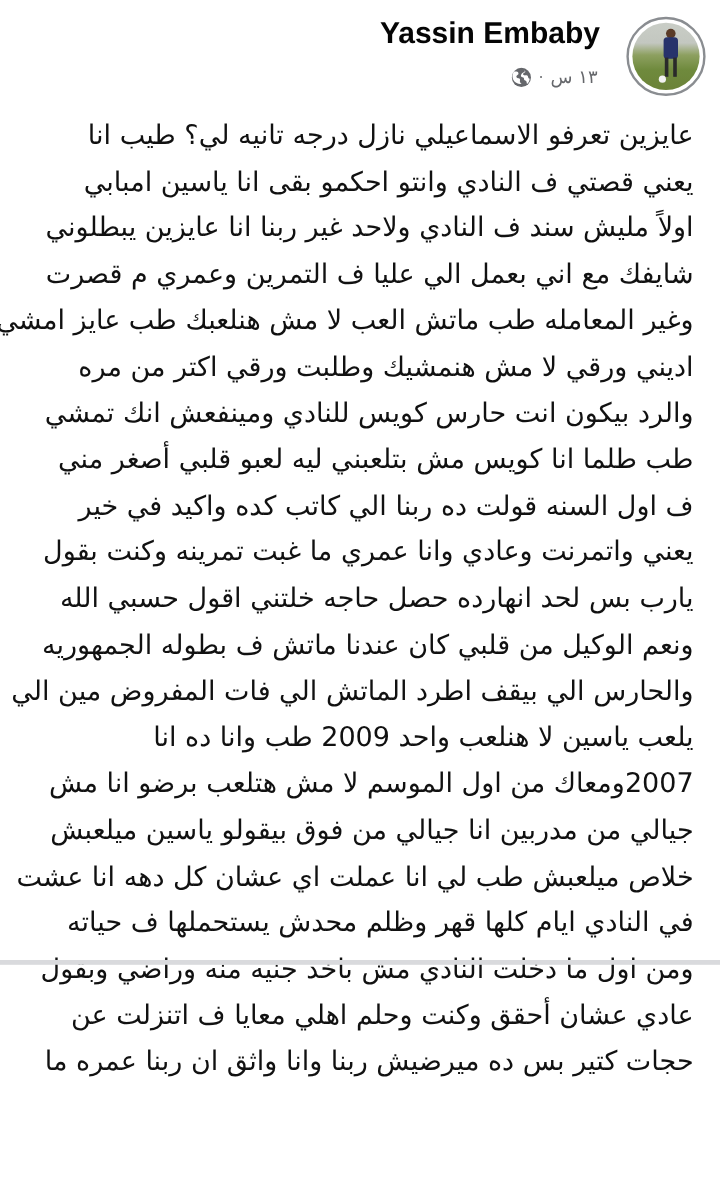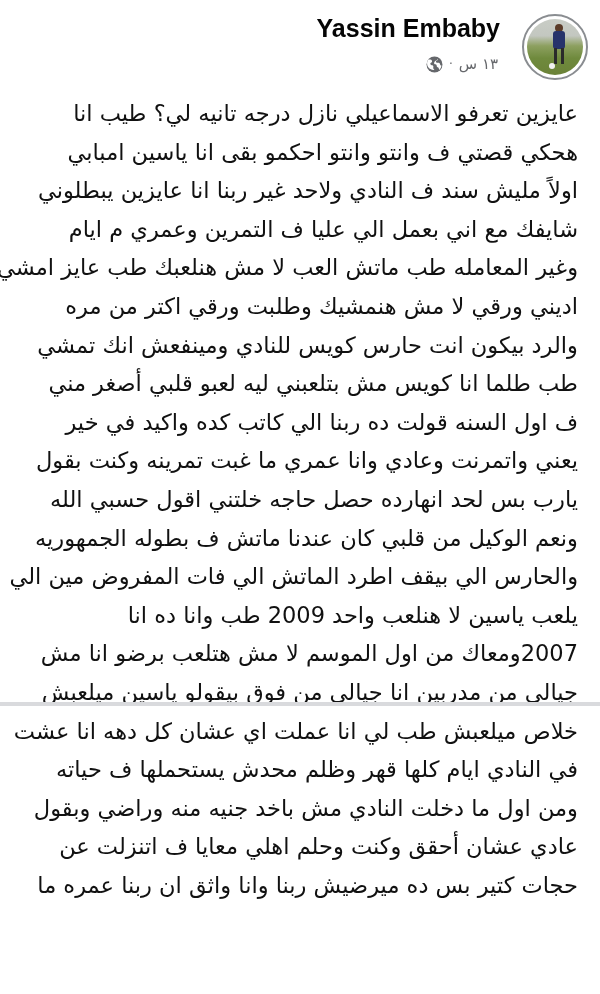--- a/index.html
+++ b/index.html
@@ -10,21 +10,21 @@
   body {
     width: 600px;
     height: 994px;
     overflow: hidden;
     position: relative;
     font-family: "DejaVu Sans", "Liberation Sans", sans-serif;
     color: #050505;
   }
   .post {
     width: 600px;
-    height: 706px;
+    height: 804px;
     position: relative;
     box-sizing: border-box;
   }
   .post-header {
     position: absolute;
     top: 0;
     right: 0;
     width: 600px;
     height: 92px;
   }
@@ -171,23 +171,23 @@
           <circle cx="8" cy="8" r="7.5" fill="#65676b"></circle>
           <path d="M4.2 3.4c1 .2 1.6.8 1.5 1.7-.1.8-.9 1-1.4 1.6-.5.6-.2 1.4.5 1.8.8.4 1.6.1 2 .8.4.7-.2 1.6.1 2.4.2.6.8.9 1.2 1.3-.4.1-.7.1-1.1.1-3.3 0-6-2.7-6-6 0-1.4.5-2.7 1.3-3.7h1.9z" fill="#ffffff"></path>
           <path d="M10.5 2.6c.6.3.7 1 .3 1.5-.5.5-1.3.4-1.5 1.1-.2.6.4 1.1 1 1.2.8.1 1.6-.2 2.3.2.6.4.6 1.2.9 1.8.2.4.6.5 1 .6-.1 1.6-.9 3.1-2.1 4.1-.3-.6-.2-1.4-.6-2-.4-.6-1.2-.6-1.6-1.2-.3-.5 0-1.2-.4-1.6-.5-.5-1.4-.3-1.9-.8-.5-.6-.2-1.5.2-2.1.5-.9 1.4-1.4 2.4-1.4z" fill="#ffffff"></path>
         </svg>
       </span>
     </div>
   </div>
 
   <div class="post-body">
     <span class="post-line">عايزين تعرفو الاسماعيلي نازل درجه تانيه لي؟ طيب انا</span>
-    <span class="post-line">هحكي قصتي ف وانتو وانتو احكمو بقى انا ياسين امبابي</span>
+    <span class="post-line">يعني قصتي ف النادي وانتو احكمو بقى انا ياسين امبابي</span>
     <span class="post-line">اولاً مليش سند ف النادي ولاحد غير ربنا انا عايزين يبطلوني</span>
-    <span class="post-line">شايفك مع اني بعمل الي عليا ف التمرين وعمري م ايام</span>
+    <span class="post-line">شايفك مع اني بعمل الي عليا ف التمرين وعمري م قصرت</span>
     <span class="post-line">وغير المعامله طب ماتش العب لا مش هنلعبك طب عايز امشي</span>
     <span class="post-line">اديني ورقي لا مش هنمشيك وطلبت ورقي اكتر من مره</span>
     <span class="post-line">والرد بيكون  انت حارس كويس للنادي ومينفعش انك تمشي</span>
     <span class="post-line">طب طلما انا كويس مش بتلعبني ليه لعبو قلبي أصغر مني</span>
     <span class="post-line">ف اول السنه قولت ده ربنا الي كاتب كده واكيد في خير</span>
     <span class="post-line">يعني واتمرنت وعادي وانا عمري ما غبت تمرينه وكنت بقول</span>
     <span class="post-line">يارب بس لحد انهارده حصل حاجه خلتني اقول حسبي الله</span>
     <span class="post-line">ونعم الوكيل من قلبي كان عندنا ماتش ف بطوله الجمهوريه</span>
     <span class="post-line">والحارس الي بيقف اطرد الماتش الي فات المفروض مين الي</span>
     <span class="post-line">يلعب ياسين لا هنلعب واحد 2009 طب وانا ده انا</span>

